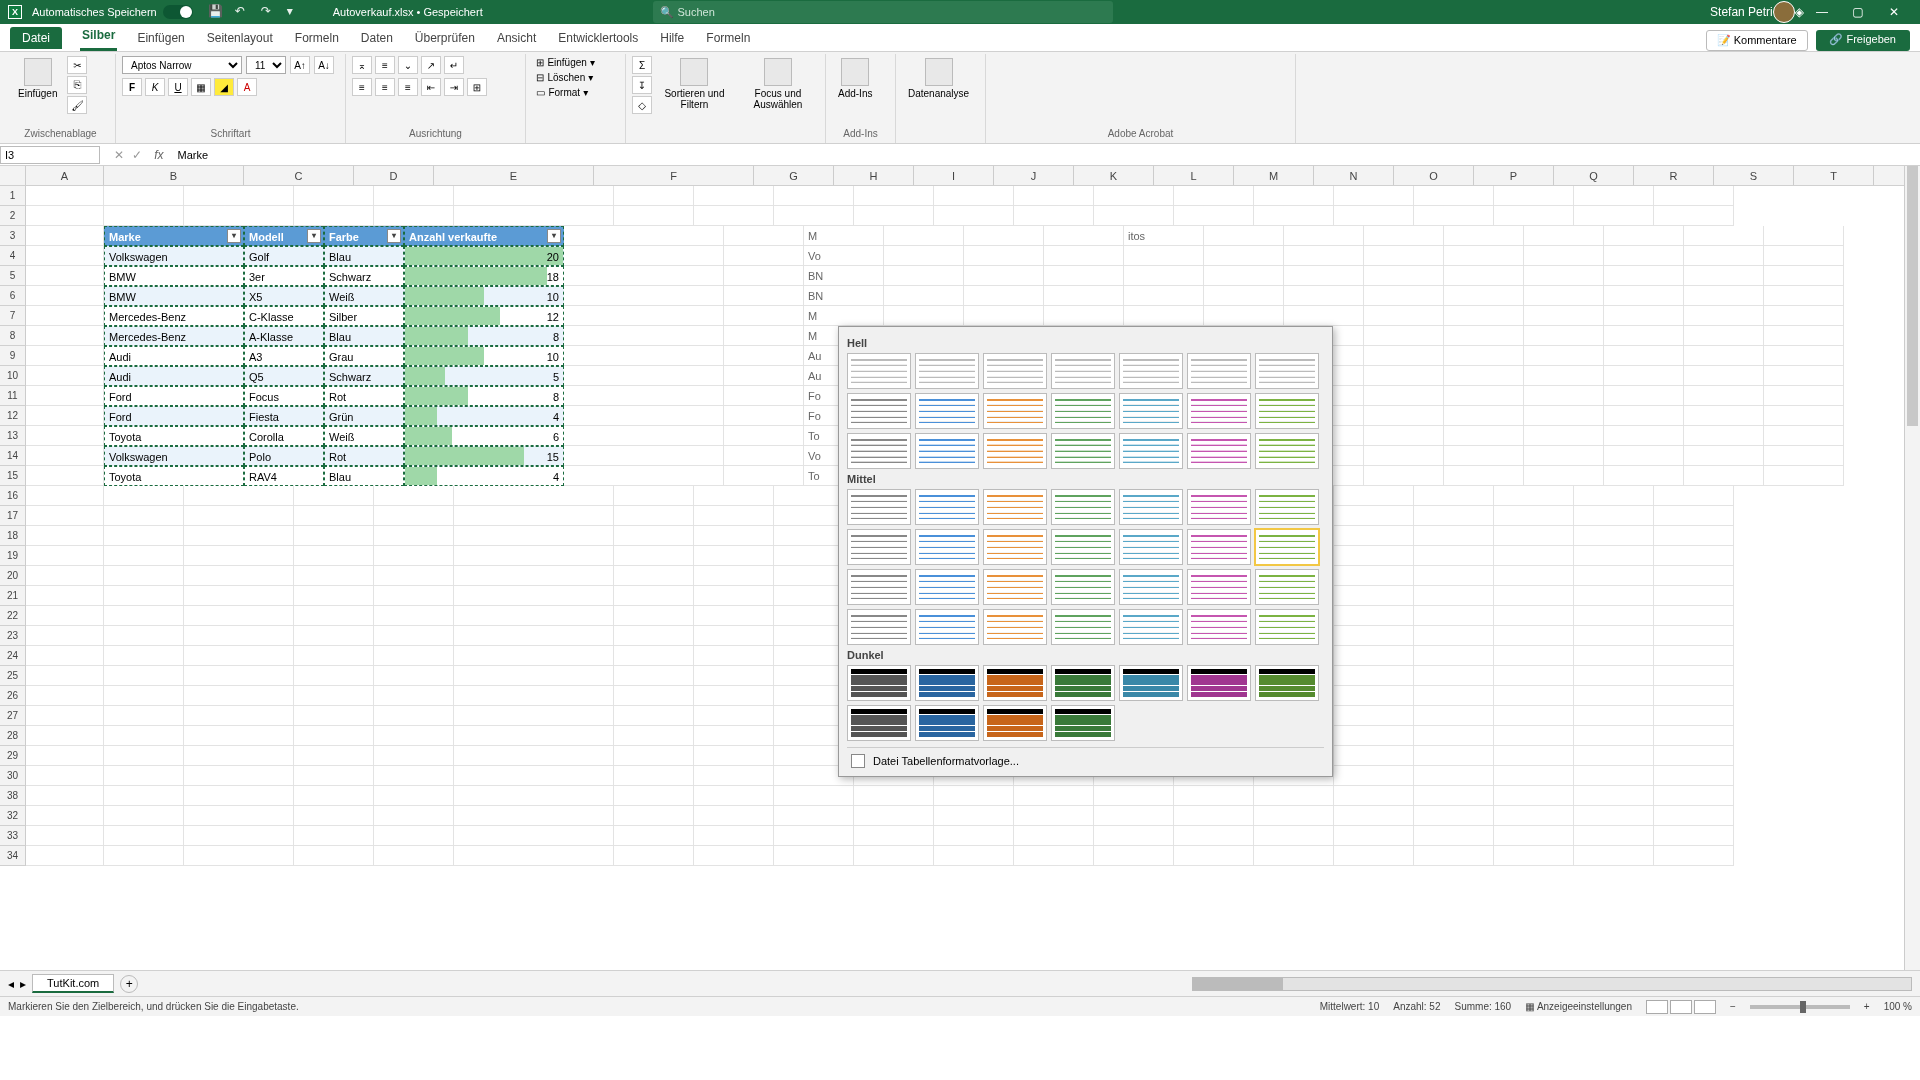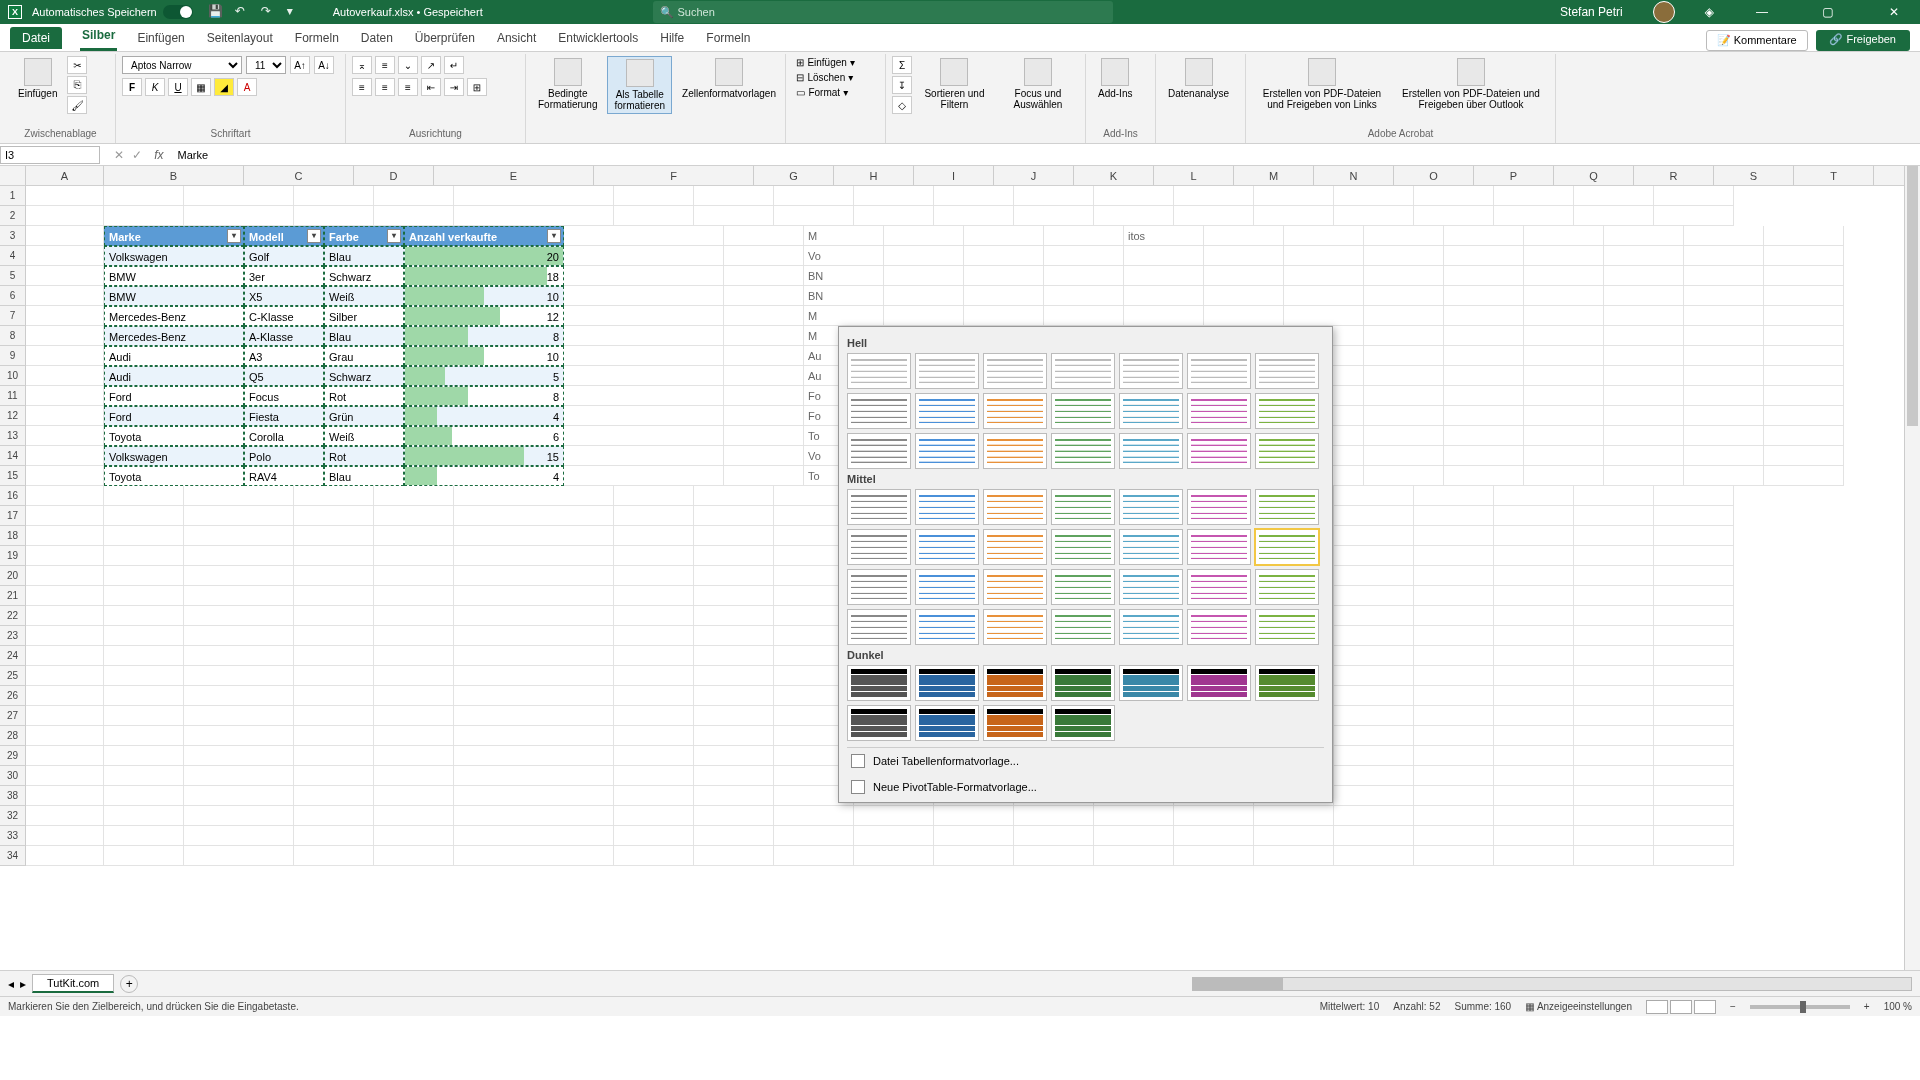--- a/index.html
+++ b/index.html
@@ -8,21 +8,21 @@
 
 .titlebar { height: 24px; background: #1a6b3f; display: flex; align-items: center; color: #fff; padding: 0 8px; gap: 10px; }
 .titlebar .xl-icon { width: 14px; height: 14px; background: #107c41; border: 1px solid #fff; display: inline-flex; align-items: center; justify-content: center; font-size: 9px; font-weight: bold; }
 .titlebar .autosave { display: flex; align-items: center; gap: 6px; font-size: 11px; }
 .toggle { width: 30px; height: 14px; background: #0d5733; border-radius: 7px; position: relative; }
 .toggle::after { content: ""; position: absolute; width: 12px; height: 12px; background: #fff; border-radius: 50%; top: 1px; right: 1px; }
 .titlebar .qat { display: flex; gap: 10px; margin-left: 6px; }
 .qat-btn { width: 16px; height: 16px; opacity: .9; }
 .titlebar .filename { margin-left: 20px; font-size: 11px; }
 .titlebar .search { margin-left: 160px; background: #2d7a50; height: 22px; width: 460px; display: flex; align-items: center; padding: 0 8px; border-radius: 3px; font-size: 11px; color: #cfe6d8; }
-.titlebar .right { margin-left: auto; display: flex; align-items: center; gap: 30px; }
+.titlebar .right { margin-left: auto; display: flex; align-items: center; gap: 0; }
 .avatar { width: 22px; height: 22px; border-radius: 50%; background: #8a6d3b; border: 1px solid #fff; }
 .win-btn { width: 36px; height: 24px; display: flex; align-items: center; justify-content: center; }
 
 
 .tabs { height: 28px; background: #fff; border-bottom: 1px solid #d0d0d0; display: flex; align-items: flex-end; padding: 0 10px; gap: 18px; }
 .tab { font-size: 12px; color: #444; padding: 6px 2px; cursor: pointer; }
 .tab.file { background: #1a6b3f; color: #fff; padding: 4px 12px; border-radius: 3px 3px 0 0; margin-bottom: 2px; }
 .tab.active { border-bottom: 3px solid #1a6b3f; color: #1a6b3f; font-weight: 600; }
 .tabs .right-btns { margin-left: auto; display: flex; gap: 8px; }
 .btn-comments { background: #fff; border: 1px solid #bbb; padding: 3px 10px; border-radius: 3px; font-size: 11px; }
@@ -202,36 +202,20 @@
         <span class="mini-btn">≡</span>
         <span class="mini-btn">≡</span>
         <span class="mini-btn">≡</span>
         <span class="mini-btn">⇤</span>
         <span class="mini-btn">⇥</span>
         <span class="mini-btn">⊞</span>
       </div>
     </div>
     <div class="group-label">Ausrichtung</div>
   </div>
-  <div class="group" style="width:260px">
-    <div class="group-body">
-      <div class="big-btn">
-          <span class="ico"></span>
-          <span>Bedingte Formatierung</span>
-        </div>
-      <div class="big-btn" style="background:#d8e8f5; border:1px solid #7aa8d0">
-          <span class="ico"></span>
-          <span>Als Tabelle formatieren</span>
-        </div>
-      <div class="big-btn">
-          <span class="ico"></span>
-          <span>Zellenformatvorlagen</span>
-        </div>
-    </div>
-  </div>
   <div class="group" style="width:100px">
     <div class="group-body" style="flex-direction:column; gap:2px">
       <span class="ribbon-text-btn">⊞ <span>Einfügen</span> ▾</span>
       <span class="ribbon-text-btn">⊟ <span>Löschen</span> ▾</span>
       <span class="ribbon-text-btn">▭ <span>Format</span> ▾</span>
     </div>
   </div>
   <div class="group" style="width:200px">
     <div class="group-body">
       <div class="small-ctrl">
@@ -260,30 +244,20 @@
   </div>
   <div class="group" style="width:90px">
     <div class="group-body">
         <div class="big-btn">
           <span class="ico"></span>
           <span>Datenanalyse</span>
         </div>
       </div>
   </div>
   <div class="group" style="width:310px">
-    <div class="group-body">
-      <div class="big-btn" style="width:140px">
-          <span class="ico"></span>
-          <span>Erstellen von PDF-Dateien und Freigeben von Links</span>
-        </div>
-      <div class="big-btn" style="width:150px">
-          <span class="ico"></span>
-          <span>Erstellen von PDF-Dateien und Freigeben über Outlook</span>
-        </div>
-    </div>
     <div class="group-label">Adobe Acrobat</div>
   </div>
 </div>
 
 <div class="formula-bar">
   <span class="name-box">I3</span>
   <span style="padding:0 4px; color:#999">✕</span>
   <span style="padding:0 4px; color:#999">✓</span>
   <span class="fx">fx</span>
   <span class="formula-input">Marke</span>
@@ -1667,24 +1641,20 @@
               <div class="sw-line" style="background: rgb(58, 122, 58); height: 5px;"></div>
             </div>
           </div>
         </div>
       </div>
     <div class="gallery-footer">
       <div class="gallery-item">
           <span class="tiny-ico"></span>
           <span>Datei Tabellenformatvorlage...</span>
         </div>
-      <div class="gallery-item">
-          <span class="tiny-ico"></span>
-          <span>Neue PivotTable-Formatvorlage...</span>
-        </div>
     </div>
   </div>
 </div>
 
 <div class="sheet-tabs">
   <span>◂</span>
   <span>▸</span>
   <span class="sheet-tab">TutKit.com</span>
   <span class="sheet-add">+</span>
   <div class="hscroll">

